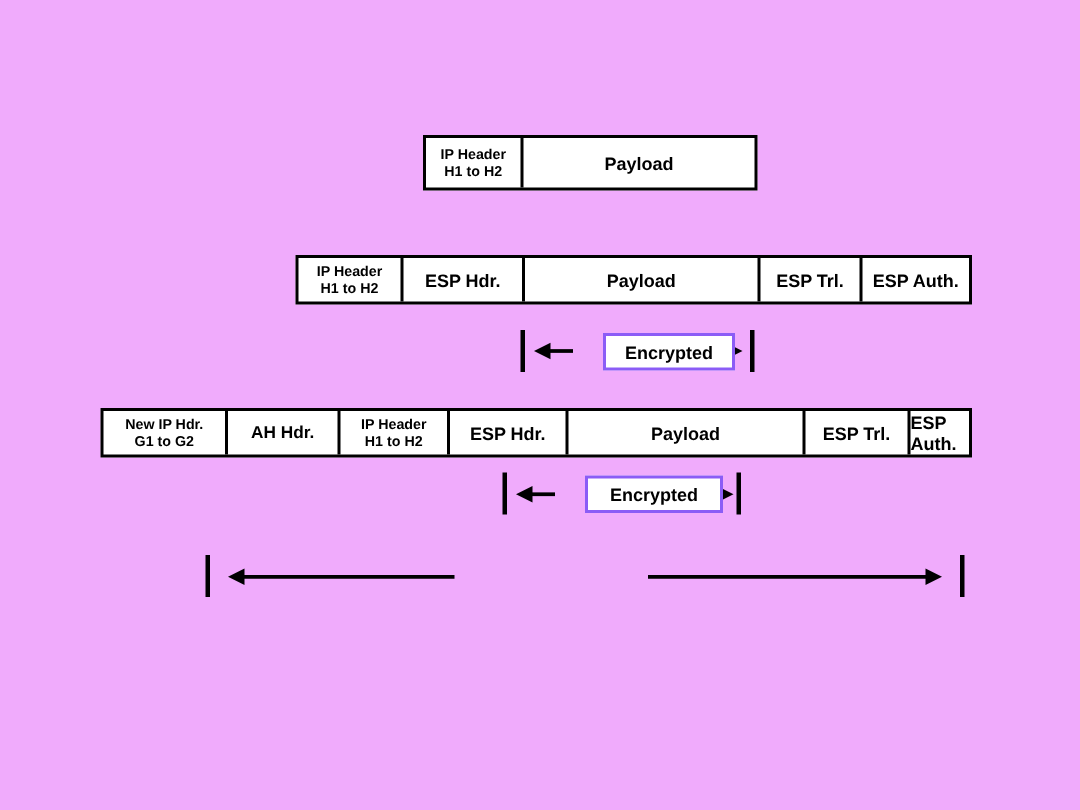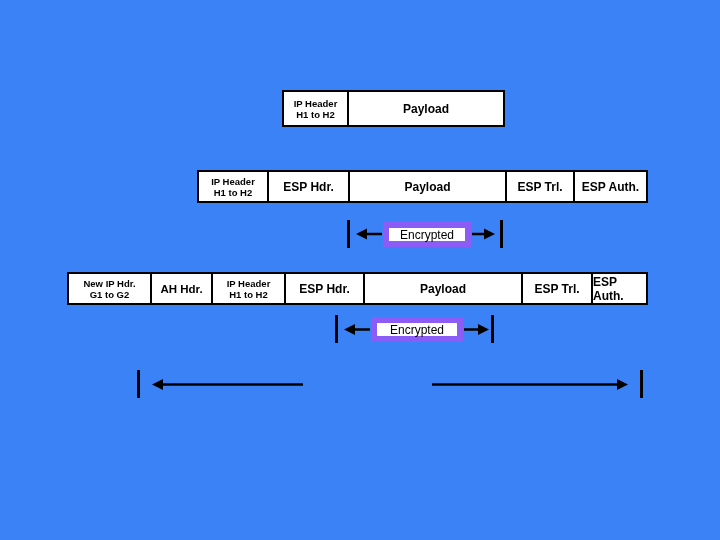--- a/index.html
+++ b/index.html
@@ -1,17 +1,17 @@
 <!DOCTYPE html>
 <html><head>
 <meta charset="utf-8">
 <style>
   html,body{margin:0;padding:0;background:#ffffff;}
   #canvas{
-    position:relative;width:720px;height:540px;background:#3b82f6;overflow:hidden;
+    position:relative;width:720px;height:540px;background:#f0abfc;overflow:hidden;
     font-family:"Liberation Sans", sans-serif;color:#000;
   }
   
   .prow{
     position:absolute;display:flex;box-sizing:border-box;
     border:2.5px solid #000;background:#fff;
   }
   .pcell{
     box-sizing:border-box;border-right:2.5px solid #000;
     display:flex;flex-direction:column;align-items:center;justify-content:center;
@@ -24,31 +24,31 @@
   #row1 .c1{width:65px;}
   #row1 .c2{flex:1;}
   #row2{left:197px;top:170px;width:451px;height:33px;}
   #row2 .c1{width:70px;}
   #row2 .c2{width:81px;}
   #row2 .c3{width:157px;}
   #row2 .c4{width:68px;}
   #row2 .c5{flex:1;}
   #row3{left:67px;top:272px;width:581px;height:33px;}
   #row3 .c1{width:83px;}
-  #row3 .c2{width:61px;font-size:11.5px;}
+  #row3 .c2{width:75px;font-size:11.5px;}
   #row3 .c3{width:73px;}
   #row3 .c4{width:79px;}
   #row3 .c5{width:158px;}
   #row3 .c6{width:70px;}
   #row3 .c7{flex:1;}
   
   .annbox{
-    position:absolute;box-sizing:border-box;border:6px solid #8b5cf6;background:#fff;
+    position:absolute;box-sizing:border-box;border:2px solid #8b5cf6;background:#fff;
     display:flex;align-items:center;justify-content:center;
-    font-weight:normal;font-size:12px;white-space:nowrap;
+    font-weight:bold;font-size:12px;white-space:nowrap;margin-left:19px;
   }
   #enc1{left:383px;top:222px;width:88px;height:25px;}
   #enc2{left:371px;top:317px;width:92px;height:25px;}
   #auth{left:307px;top:371px;width:121px;height:27px;}
   
   #arrows{position:absolute;left:0;top:0;pointer-events:none;}
 </style>
 </head>
 <body>
 

